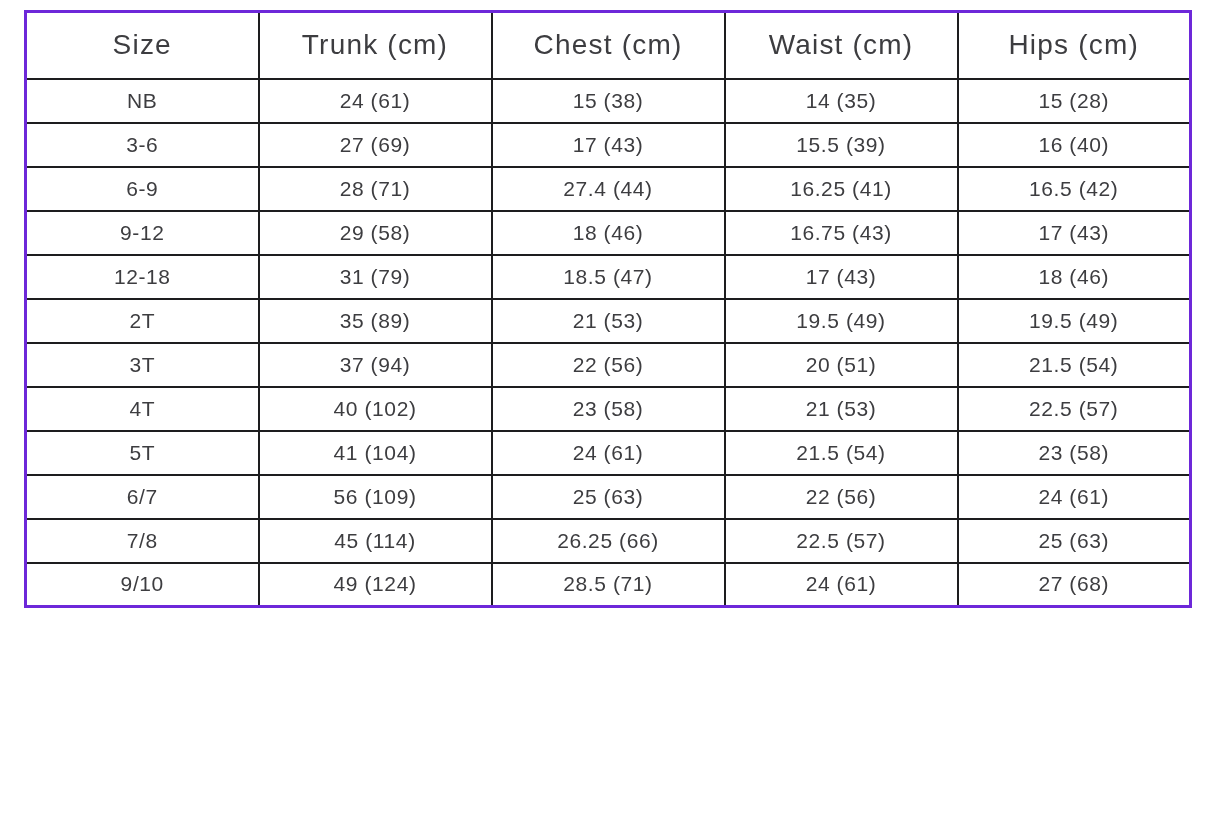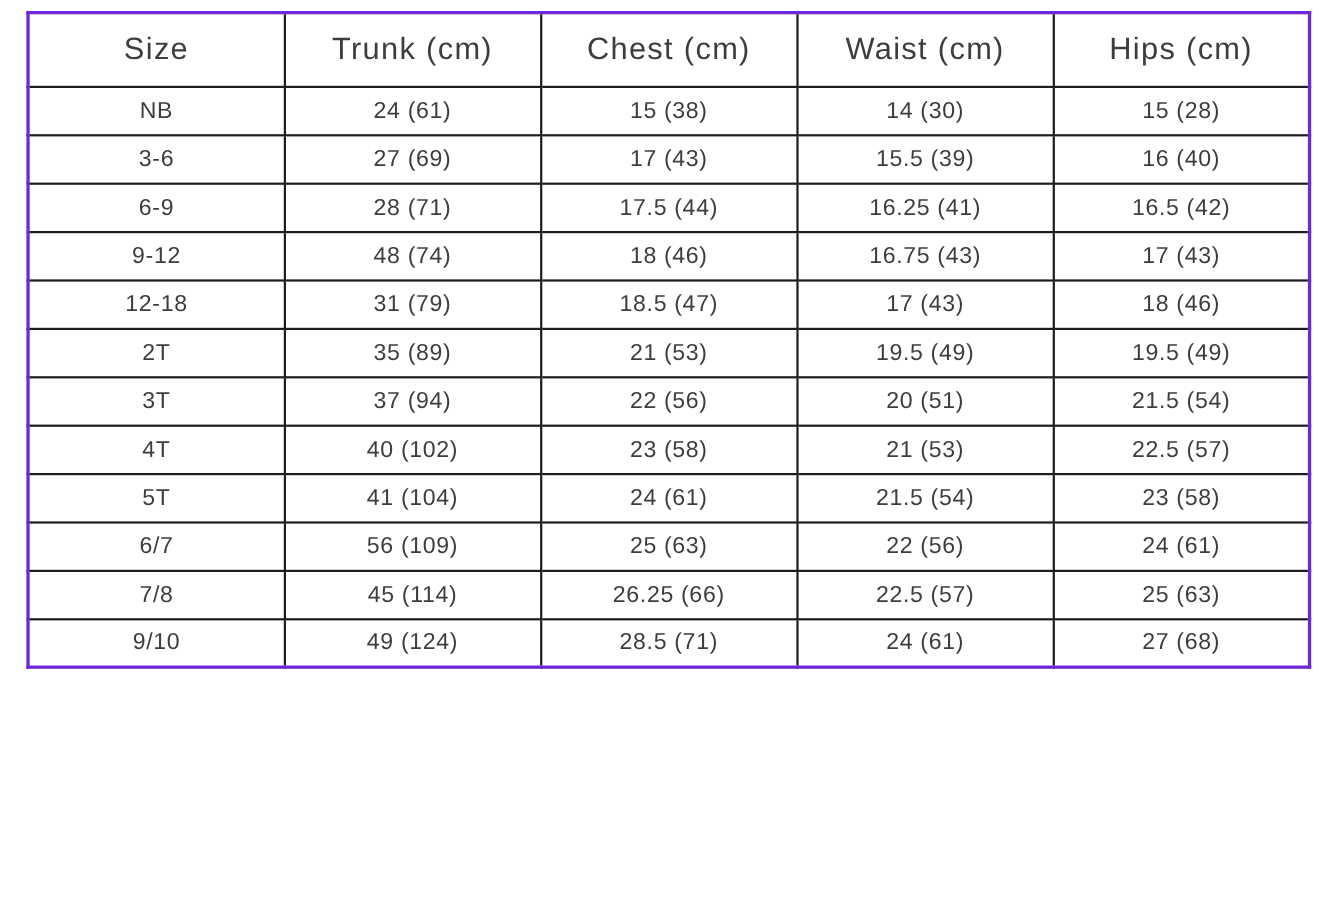--- a/index.html
+++ b/index.html
@@ -60,40 +60,40 @@
         <th>Chest (cm)</th>
         <th>Waist (cm)</th>
         <th>Hips (cm)</th>
       </tr>
   </thead>
   <tbody>
       <tr>
         <td>NB</td>
         <td>24 (61)</td>
         <td>15 (38)</td>
-        <td>14 (30)</td>
+        <td>14 (35)</td>
         <td>15 (28)</td>
       </tr>
       <tr>
         <td>3-6</td>
         <td>27 (69)</td>
         <td>17 (43)</td>
         <td>15.5 (39)</td>
         <td>16 (40)</td>
       </tr>
       <tr>
         <td>6-9</td>
         <td>28 (71)</td>
-        <td>17.5 (44)</td>
+        <td>27.4 (44)</td>
         <td>16.25 (41)</td>
         <td>16.5 (42)</td>
       </tr>
       <tr>
         <td>9-12</td>
-        <td>48 (74)</td>
+        <td>29 (58)</td>
         <td>18 (46)</td>
         <td>16.75 (43)</td>
         <td>17 (43)</td>
       </tr>
       <tr>
         <td>12-18</td>
         <td>31 (79)</td>
         <td>18.5 (47)</td>
         <td>17 (43)</td>
         <td>18 (46)</td>

